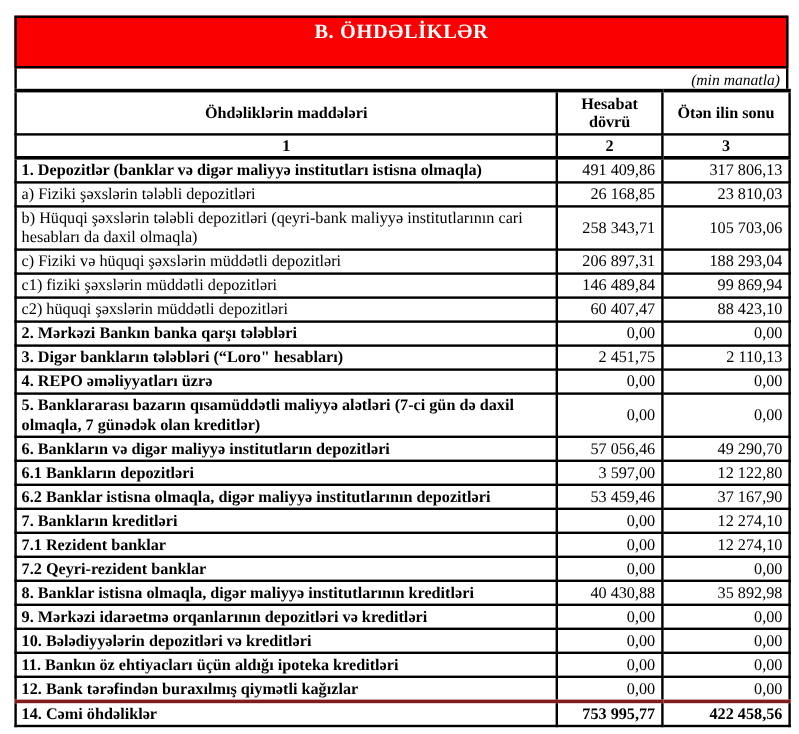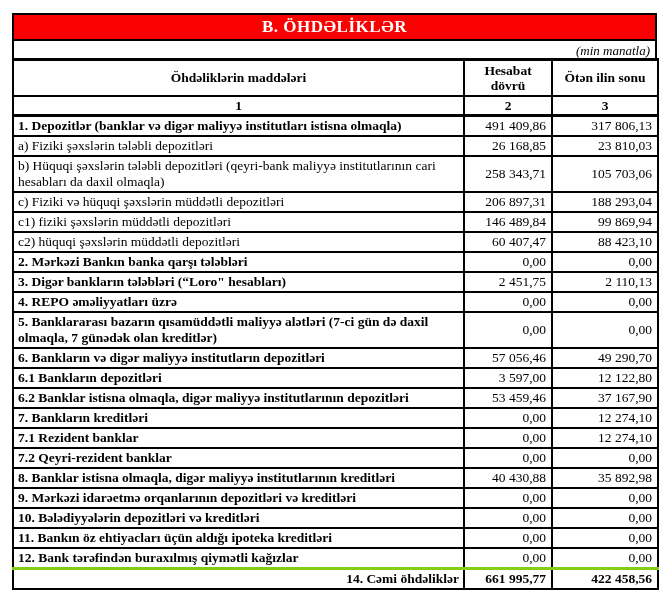--- a/index.html
+++ b/index.html
@@ -23,21 +23,21 @@
 
   .title-bar {
     width: 645px;
     border: 2px solid #000000;
     background: #fb0000;
     color: #ffffff;
     text-align: center;
     font-weight: bold;
     font-size: 17px;
     line-height: 24px;
-    height: 28px;
+    height: 44px;
     letter-spacing: 0.5px;
   }
 
   .note-row {
     width: 645px;
     border-left: 2px solid #000000;
     border-right: 2px solid #000000;
     height: 17px;
     text-align: right;
     font-style: italic;
@@ -85,22 +85,21 @@
   tbody td.desc { text-align: left; }
   tbody td.num  { text-align: right; padding-right: 5px; white-space: nowrap; }
 
   td.lvl0 { padding-left: 4px; font-weight: bold; }
   td.lvl1 { padding-left: 17px; }
   td.lvl2 { padding-left: 27px; }
   td.lvl3 { padding-left: 47px; margin-left: 38px; }
 
   tr.total td {
     font-weight: bold;
-    border-top: 3px solid #84cc16;
-    text-align: right;
+    border-top: 3px solid #7f1d1d;
   }
 </style>
 </head>
 <body>
 
 <div class="page">
 
   <div class="title-bar">
     <span>B. ÖHDƏLİKLƏR</span>
   </div>
@@ -228,19 +227,19 @@
     <td class="num">0,00</td>
     <td class="num">0,00</td>
   </tr>
         <tr>
     <td class="desc lvl0">12. Bank tərəfindən buraxılmış qiymətli kağızlar</td>
     <td class="num">0,00</td>
     <td class="num">0,00</td>
   </tr>
         <tr class="total">
     <td class="desc lvl0">14. Cəmi öhdəliklər</td>
-    <td class="num">661 995,77</td>
+    <td class="num">753 995,77</td>
     <td class="num">422 458,56</td>
   </tr>
       </tbody>
   </table>
 
 </div>
 
 </body></html>

